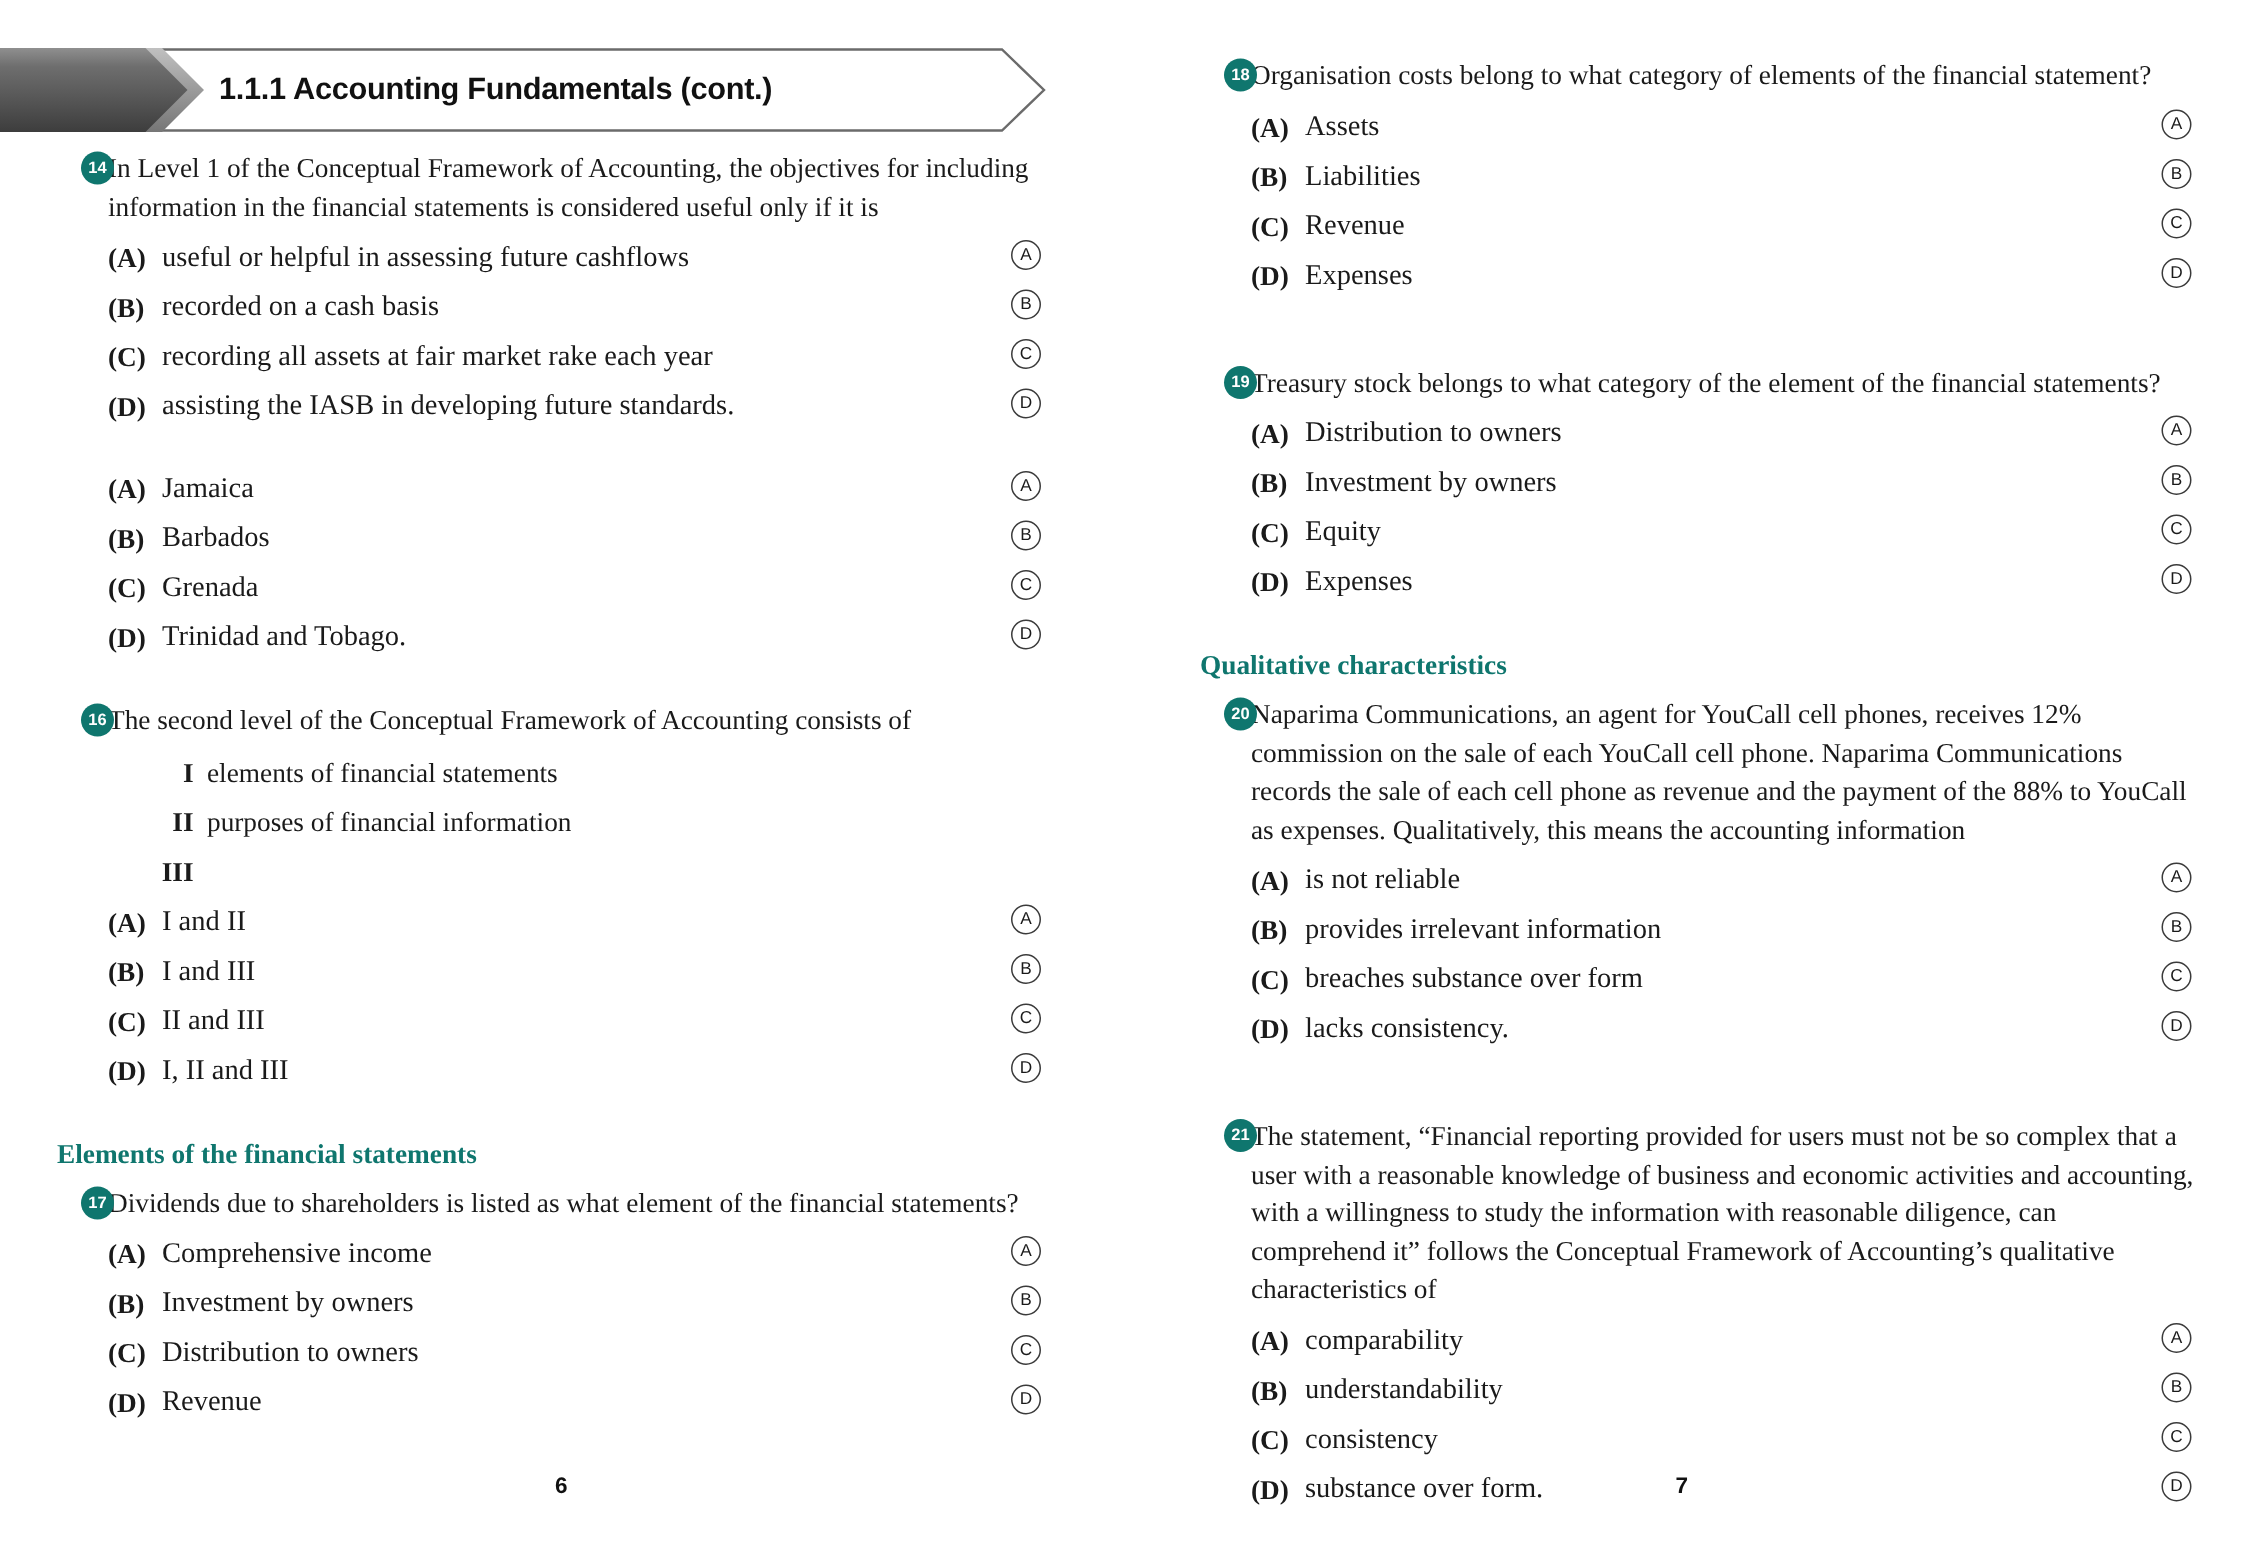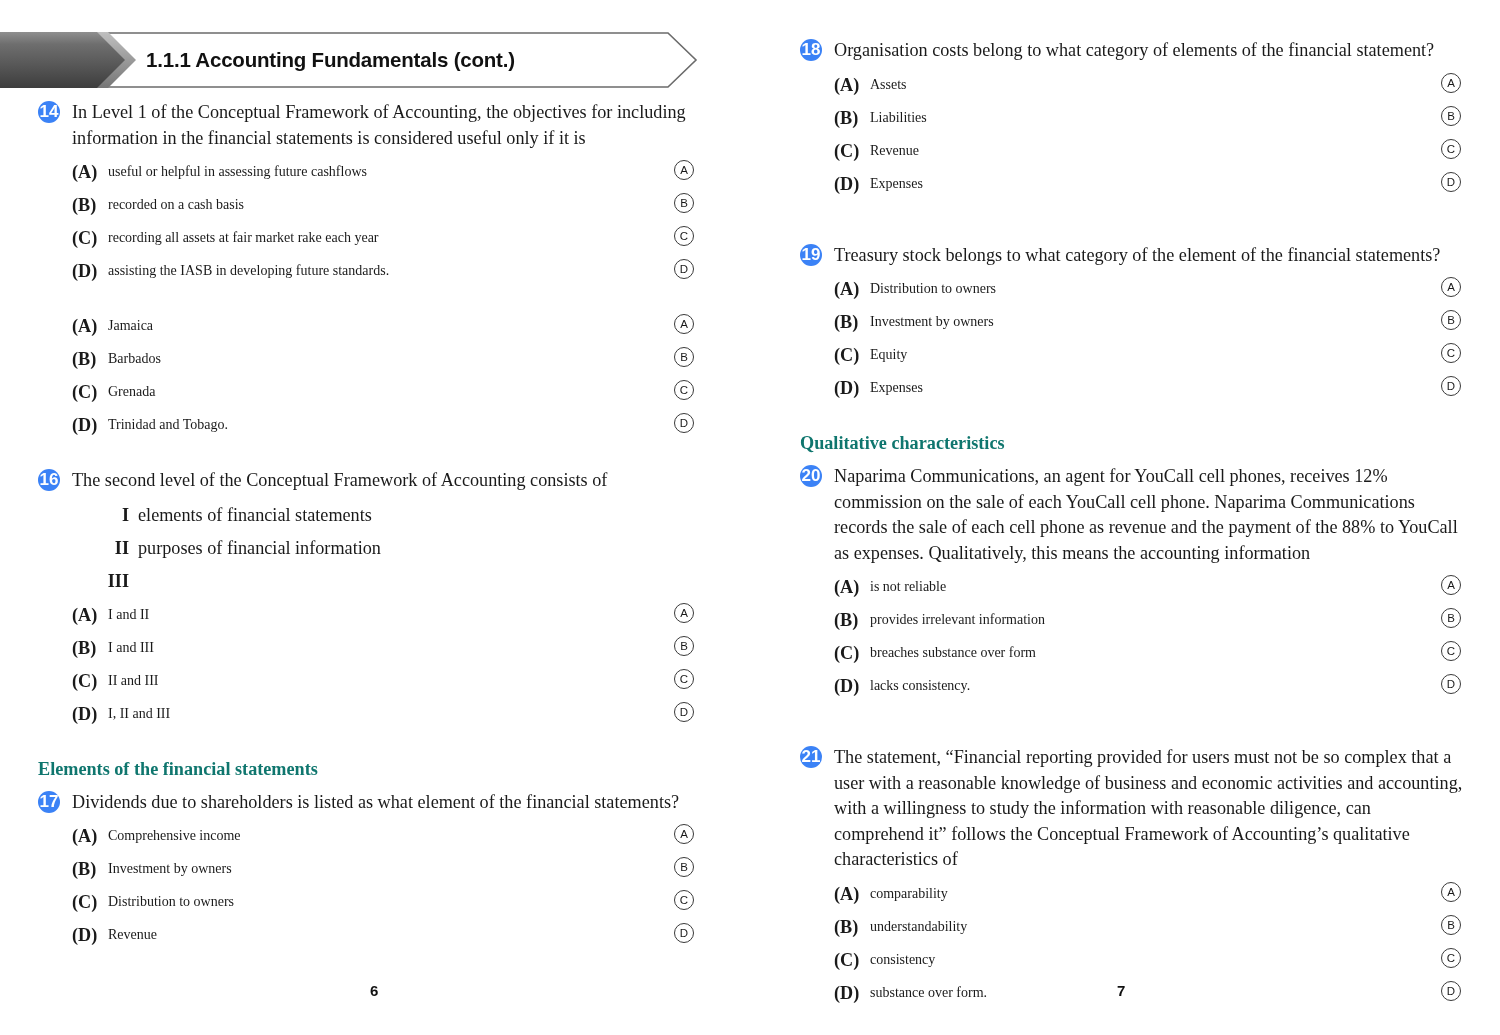--- a/index.html
+++ b/index.html
@@ -70,30 +70,30 @@
     position: relative;
     margin-bottom: 22px;
   }
   .q-head {
     position: relative;
     padding-left: 34px;
     min-height: 24px;
   }
   .q-badge {
     position: absolute;
-    left: 0;
+    left: 16px;
     top: 1px;
     width: 22px;
     height: 22px;
     border-radius: 50%;
-    background: #3b82f6;
+    background: #0f766e;
     color: #ffffff;
     font-family: "Liberation Sans", sans-serif;
     font-weight: bold;
-    font-size: 17px;
+    font-size: 11px;
     line-height: 22px;
     text-align: center;
     box-sizing: border-box;
   }
   .q-text {
     font-family: "Liberation Serif", serif;
     font-size: 18.2px;
     line-height: 25.5px;
     color: #1a1a1a;
     text-align: left;
@@ -140,21 +140,21 @@
     width: 36px;
     padding-left: 34px;
     box-sizing: content-box;
     font-weight: bold;
     font-size: 18.2px;
     font-family: "Liberation Serif", serif;
     line-height: 24px;
     flex: 0 0 auto;
   }
   .opt-text {
-    font-size: 14px;
+    font-size: 19px;
     line-height: 24px;
     font-family: "Liberation Serif", serif;
     flex: 1 1 auto;
   }
   .bubble {
     position: absolute;
     top: 0px;
     width: 20px;
     height: 20px;
     border: 1.1px solid #3a3a3a;

